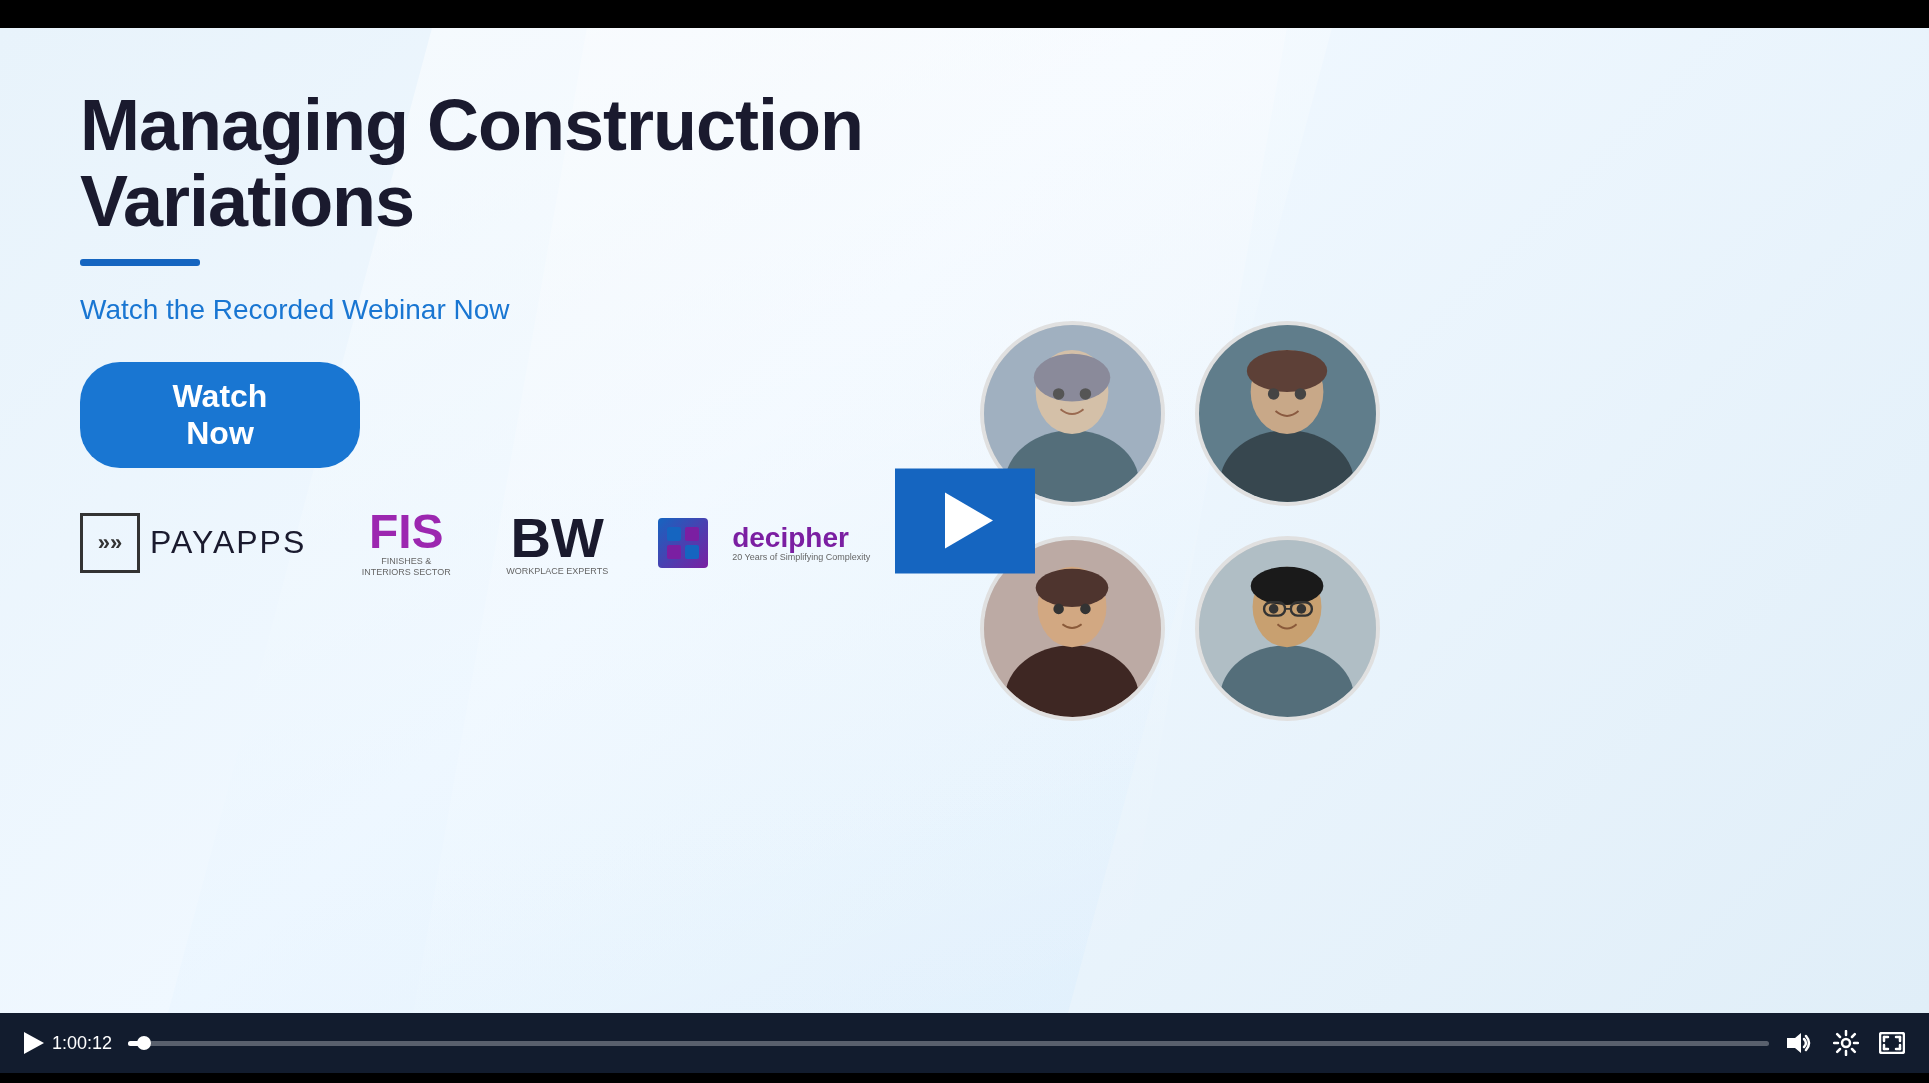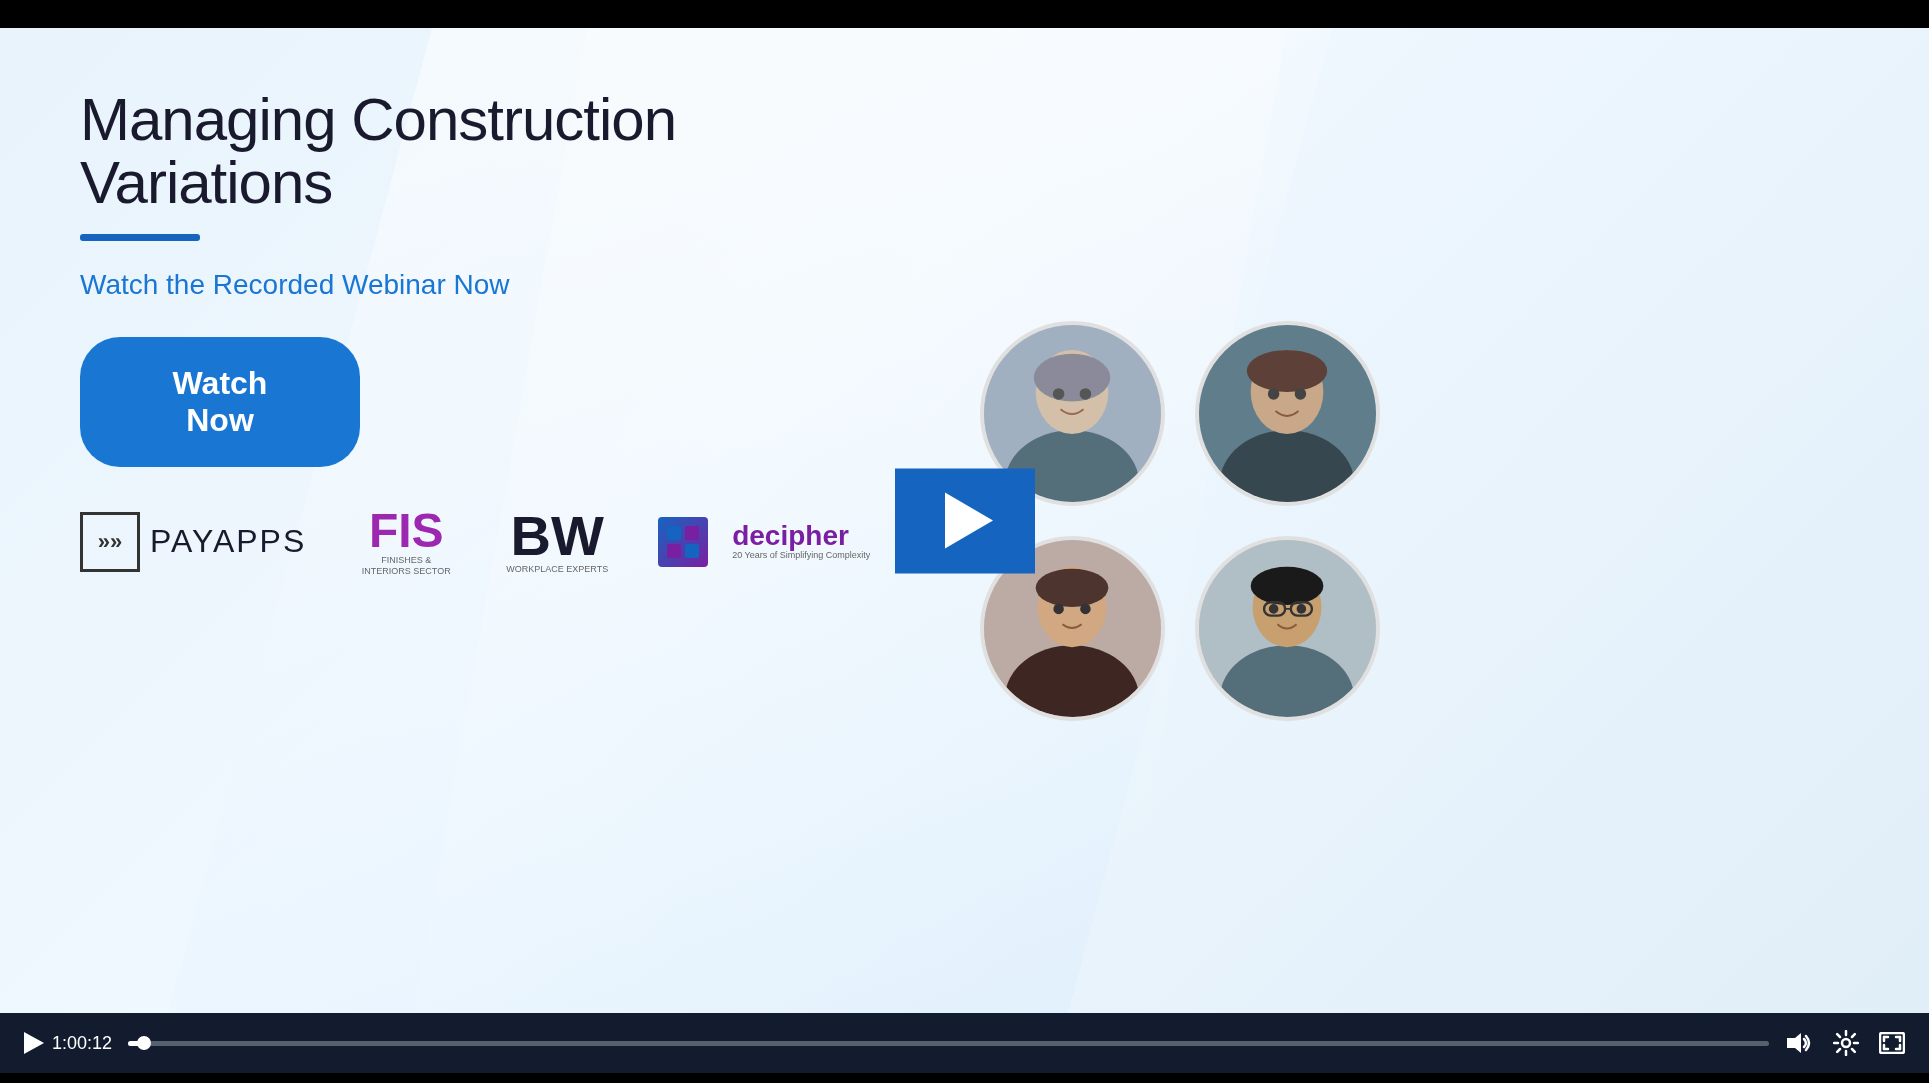--- a/index.html
+++ b/index.html
@@ -69,22 +69,22 @@
       padding: 60px 60px 30px 80px;
       position: relative;
       z-index: 1;
       display: flex;
       flex-direction: column;
       justify-content: flex-start;
       max-width: 950px;
     }
 
     .main-title {
-      font-size: 60px;
-      font-weight: 400;
+      font-size: 72px;
+      font-weight: 700;
       color: #1a1a2e;
       line-height: 1.05;
       margin-bottom: 20px;
       letter-spacing: -1px;
     }
 
     .blue-divider {
       width: 120px;
       height: 7px;
       background: #1565c0;
@@ -109,21 +109,21 @@
       margin-bottom: 36px;
       display: inline-block;
       cursor: pointer;
     }
 
     .watch-now-btn {
       background: #1976d2;
       color: #fff;
       border: none;
       border-radius: 40px;
-      padding: 28px 60px;
+      padding: 16px 60px;
       font-size: 32px;
       font-weight: 700;
       cursor: pointer;
       width: 280px;
       margin-bottom: 30px;
       display: inline-block;
       text-align: center;
     }
 
     

